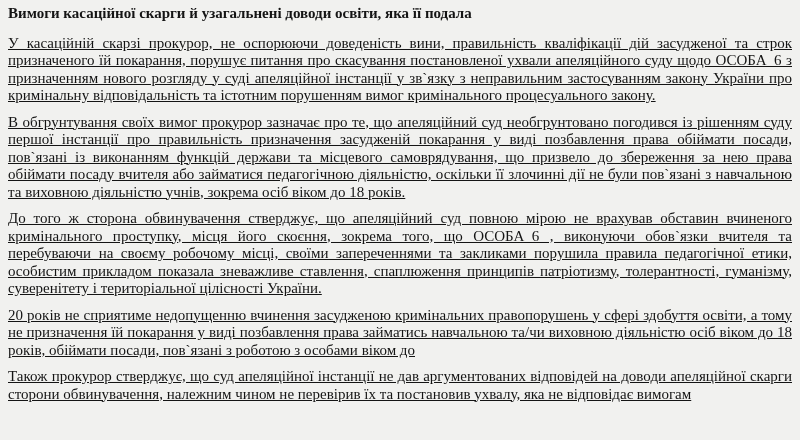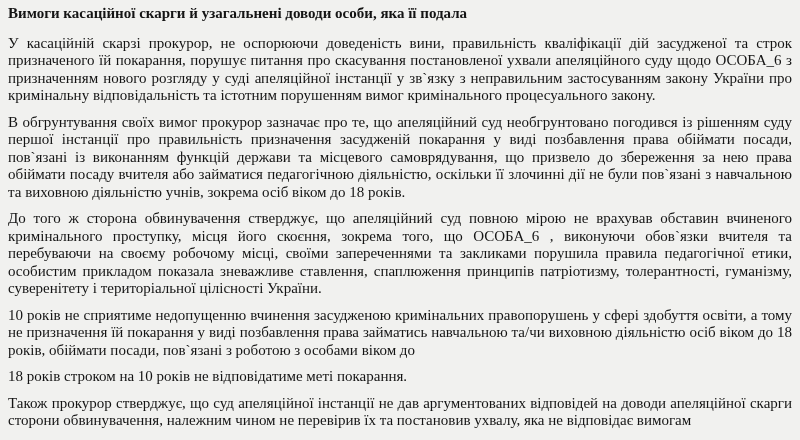--- a/index.html
+++ b/index.html
@@ -24,26 +24,26 @@
   }
   .heading {
     font-weight: bold;
     text-align: left;
     margin: 0 0 12px 0;
   }
   .para {
     margin: 0 0 9px 0;
     text-align: justify;
     text-justify: inter-word;
+    text-decoration: underline;
   }
 </style>
 </head>
 <body>
 
 <div class="doc">
-  <div class="heading">Вимоги касаційної скарги й узагальнені доводи особи, яка її подала</div>
+  <div class="heading">Вимоги касаційної скарги й узагальнені доводи освіти, яка її подала</div>
   <p class="para">У касаційній скарзі прокурор, не оспорюючи доведеність вини, правильність кваліфікації дій засудженої та строк призначеного їй покарання, порушує питання про скасування постановленої ухвали апеляційного суду щодо ОСОБА_6 з призначенням нового розгляду у суді апеляційної інстанції у зв`язку з неправильним застосуванням закону України про кримінальну відповідальність та істотним порушенням вимог кримінального процесуального закону.</p>
   <p class="para">В обгрунтування своїх вимог прокурор зазначає про те, що апеляційний суд необгрунтовано погодився із рішенням суду першої інстанції про правильність призначення засудженій покарання у виді позбавлення права обіймати посади, пов`язані із виконанням функцій держави та місцевого самоврядування, що призвело до збереження за нею права обіймати посаду вчителя або займатися педагогічною діяльністю, оскільки її злочинні дії не були пов`язані з навчальною та виховною діяльністю учнів, зокрема осіб віком до 18 років.</p>
   <p class="para">До того ж сторона обвинувачення стверджує, що апеляційний суд повною мірою не врахував обставин вчиненого кримінального проступку, місця його скоєння, зокрема того, що ОСОБА_6 , виконуючи обов`язки вчителя та перебуваючи на своєму робочому місці, своїми запереченнями та закликами порушила правила педагогічної етики, особистим прикладом показала зневажливе ставлення, спаплюження принципів патріотизму, толерантності, гуманізму, суверенітету і територіальної цілісності України.</p>
-  <p class="para">10 років не сприятиме недопущенню вчинення засудженою кримінальних правопорушень у сфері здобуття освіти, а тому не призначення їй покарання у виді позбавлення права займатись навчальною та/чи виховною діяльністю осіб віком до 18 років, обіймати посади, пов`язані з роботою з особами віком до</p>
-  <p class="para">18 років строком на 10 років не відповідатиме меті покарання.</p>
+  <p class="para">20 років не сприятиме недопущенню вчинення засудженою кримінальних правопорушень у сфері здобуття освіти, а тому не призначення їй покарання у виді позбавлення права займатись навчальною та/чи виховною діяльністю осіб віком до 18 років, обіймати посади, пов`язані з роботою з особами віком до</p>
   <p class="para">Також прокурор стверджує, що суд апеляційної інстанції не дав аргументованих відповідей на доводи апеляційної скарги сторони обвинувачення, належним чином не перевірив їх та постановив ухвалу, яка не відповідає вимогам</p>
 </div>
 
 </body></html>

